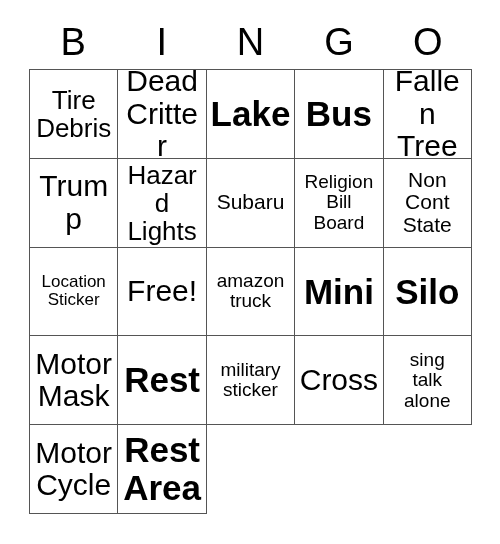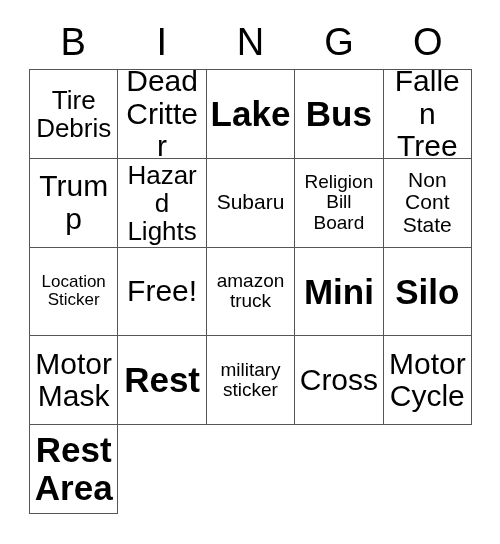--- a/index.html
+++ b/index.html
@@ -168,20 +168,25 @@
         <span class="cell-text size-xl">Rest</span>
       </div>
       <div class="cell">
         <span class="cell-text size-xs">military
 sticker</span>
       </div>
       <div class="cell">
         <span class="cell-text size-lg">Cross</span>
       </div>
       <div class="cell">
+        <span class="cell-text size-xs">sing
+talk
+alone</span>
+      </div>
+      <div class="cell">
         <span class="cell-text size-lg">Motor
 Cycle</span>
       </div>
       <div class="cell">
         <span class="cell-text size-xl">Rest
 Area</span>
       </div>
     </div>
 
 </div>

